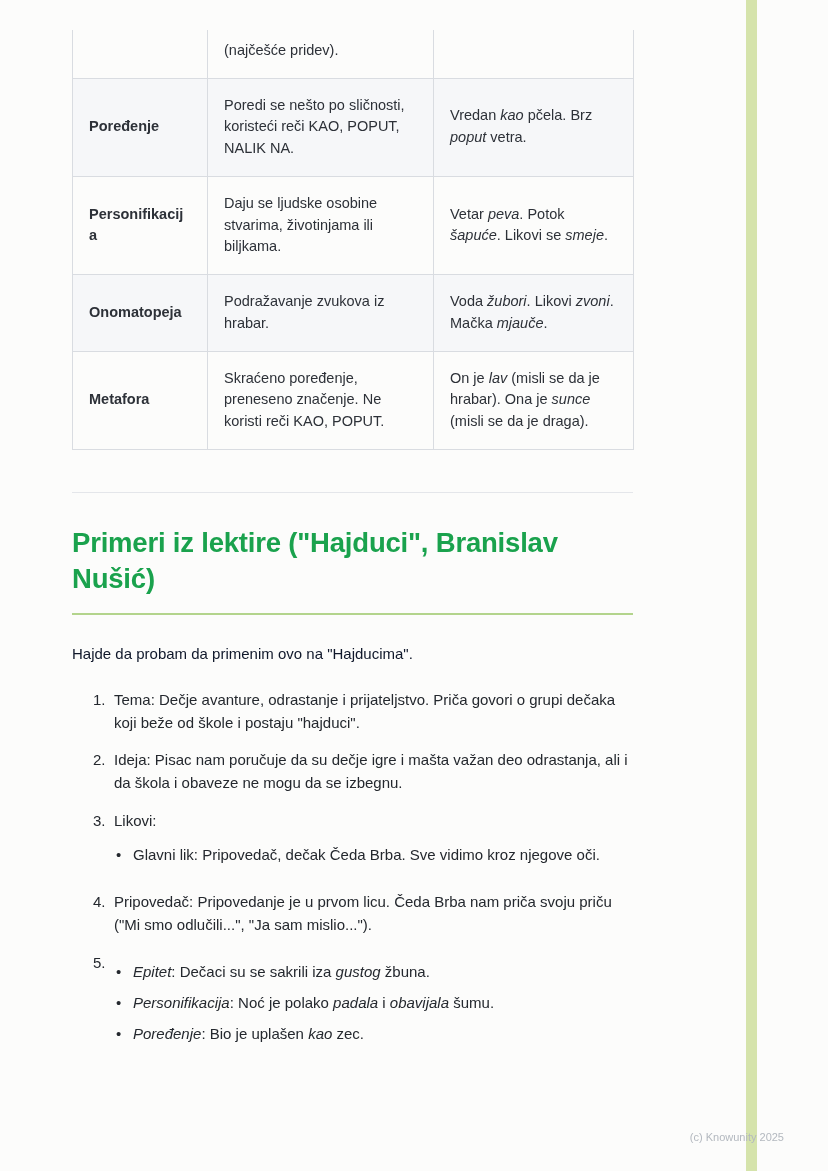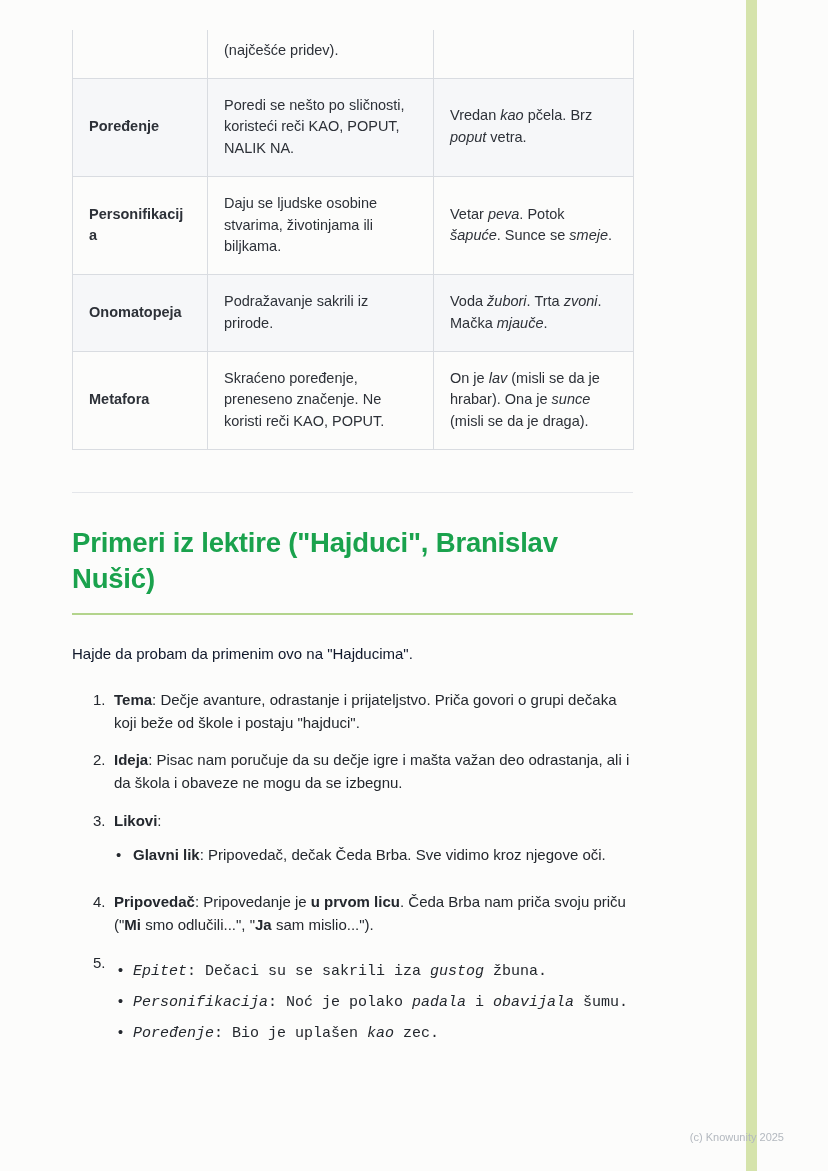--- a/index.html
+++ b/index.html
@@ -96,26 +96,26 @@
   .num { flex: none; width: 21px; }
   .obody { flex: 1 1 auto; min-width: 0; }
 
   .sublist {
     list-style: none;
     margin: 11px 0 0 0;
     padding: 0 0 0 2px;
   }
   .subitem { display: flex; margin-bottom: 10px; }
   .sublist.tight { margin-top: 9px; }
-  .sublist.tight .subitem { margin-bottom: 8px; font-family: Liberation Mono, monospace; }
+  .sublist.tight .subitem { margin-bottom: 8px; }
   .bullet { flex: none; width: 17px; }
   .bullet::before { content: "\2022"; }
   .subtext { flex: 1 1 auto; min-width: 0; }
 
-  .b { font-weight: 700; }
+  .b { font-weight: 400; }
   .i { font-style: italic; }
 
   .watermark {
     position: absolute;
     right: 44px;
     top: 1131px;
     font-size: 11px;
     color: #b3b8bf;
     z-index: 3;
     white-space: nowrap;
@@ -142,26 +142,26 @@
           <td class="ex"></td>
         </tr>
         <tr class="shaded">
           <td class="term">Poređenje</td>
           <td class="def"><span>Poredi se nešto po sličnosti, koristeći reči KAO, POPUT, NALIK NA.</span></td>
           <td class="ex"><span>Vredan </span><span class="i">kao</span><span> pčela. Brz </span><span class="i">poput</span><span> vetra.</span></td>
         </tr>
         <tr>
           <td class="term">Personifikacija</td>
           <td class="def"><span>Daju se ljudske osobine stvarima, životinjama ili biljkama.</span></td>
-          <td class="ex"><span>Vetar </span><span class="i">peva</span><span>. Potok </span><span class="i">šapuće</span><span>. Sunce se </span><span class="i">smeje</span><span>.</span></td>
+          <td class="ex"><span>Vetar </span><span class="i">peva</span><span>. Potok </span><span class="i">šapuće</span><span>. Likovi se </span><span class="i">smeje</span><span>.</span></td>
         </tr>
         <tr class="shaded">
           <td class="term">Onomatopeja</td>
-          <td class="def"><span>Podražavanje sakrili iz prirode.</span></td>
-          <td class="ex"><span>Voda </span><span class="i">žubori</span><span>. Trta </span><span class="i">zvoni</span><span>. Mačka </span><span class="i">mjauče</span><span>.</span></td>
+          <td class="def"><span>Podražavanje zvukova iz hrabar.</span></td>
+          <td class="ex"><span>Voda </span><span class="i">žubori</span><span>. Likovi </span><span class="i">zvoni</span><span>. Mačka </span><span class="i">mjauče</span><span>.</span></td>
         </tr>
         <tr>
           <td class="term">Metafora</td>
           <td class="def"><span>Skraćeno poređenje, preneseno značenje. Ne koristi reči KAO, POPUT.</span></td>
           <td class="ex"><span>On je </span><span class="i">lav</span><span> (misli se da je hrabar). Ona je </span><span class="i">sunce</span><span> (misli se da je draga).</span></td>
         </tr>
       </tbody>
     </table>
 
     <hr class="divider">

